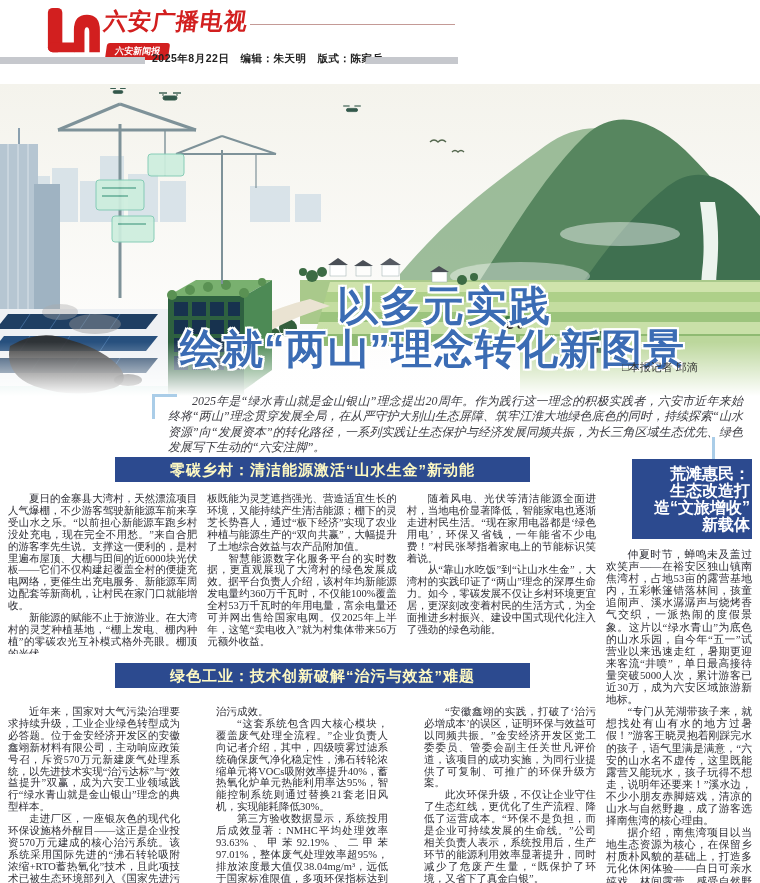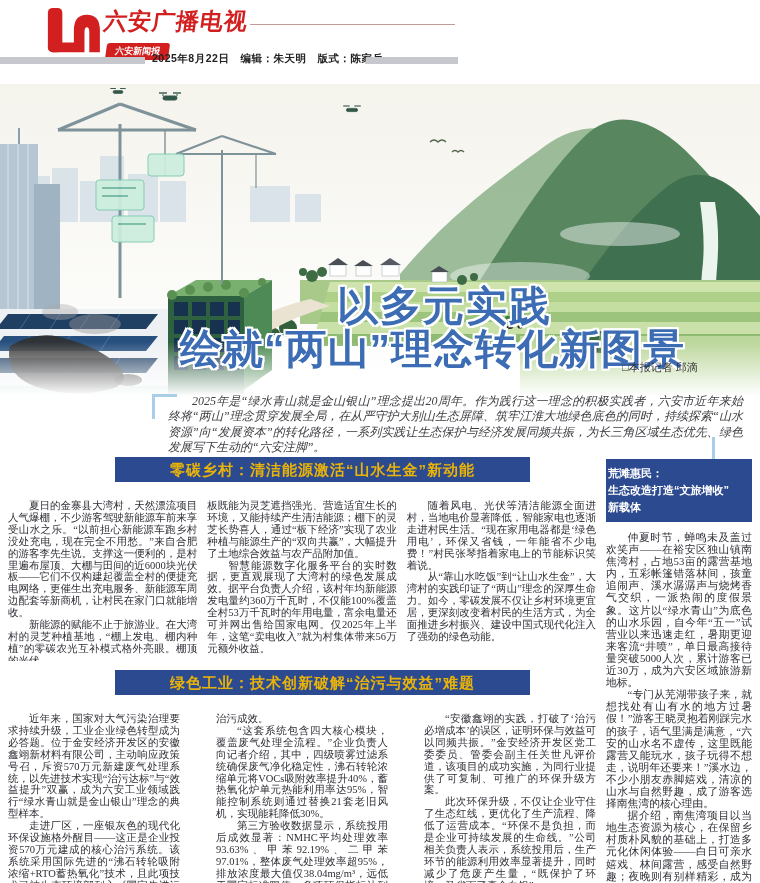--- a/index.html
+++ b/index.html
@@ -39,35 +39,35 @@
   .intro{position:absolute;left:168px;top:394px;width:575px;}
   .intro p{margin:0;font-family:"Liberation Serif",serif;font-style:italic;
            font-size:12px;line-height:15.4px;color:#3c3c42;text-indent:2em;text-align:justify;}
   .corner{position:absolute;width:22px;height:22px;}
   .corner.tl{left:-16px;top:0;border-left:3px solid #aacde8;border-top:3px solid #aacde8;}
   .corner.br{right:28px;bottom:-6px;border-right:3px solid #aacde8;border-bottom:3px solid #aacde8;}
 
   
   .content{position:absolute;left:8px;top:457px;width:744px;height:426px;overflow:hidden;}
   .main{position:absolute;left:0;top:0;width:588px;}
-  .sec-header{margin-left:107px;width:415px;height:25px;background:#2c4a8f;color:#eab308;
+  .sec-header{margin-left:107px;width:415px;height:25px;background:#2c4a8f;color:#fef9c3;
               font-size:15px;line-height:25px;font-weight:bold;text-align:center;letter-spacing:1px;}
-  .cols{display:flex;gap:10px;margin-top:18px;overflow:hidden;}
+  .cols{display:flex;gap:10px;margin-top:11px;overflow:hidden;}
   .cols.s1{height:161px;}
   .cols.s2{height:187px;margin-top:18px;gap:36px;}
   .sec2{margin-top:9px;}
   .col{flex:1;min-width:0;}
   .col p, .sb-body p{margin:0;font-family:"Liberation Serif",serif;font-size:10.5px;
         line-height:11.9px;color:#2e2e36;text-align:justify;}
   .col p.ind, .sb-body p.ind{text-indent:2em;}
 
   
   .sidebar{position:absolute;left:598px;top:2px;width:146px;}
-  .sb-header{background:#2c4a8f;color:#fff;text-align:left;font-size:11px;line-height:17px;
-             font-weight:bold;padding:6px 2px;}
+  .sb-header{background:#2c4a8f;color:#fff;text-align:right;font-size:16px;line-height:17px;
+             font-weight:bold;padding:6px 2px;margin-left:26px;}
   .sb-body{margin-top:9px;}
   .sb-body p{font-size:10.8px;line-height:12.1px;}
 </style>
 </head>
 <body>
 
 <div class="page">
 
   <header class="masthead">
     <div class="logo-wrap">

